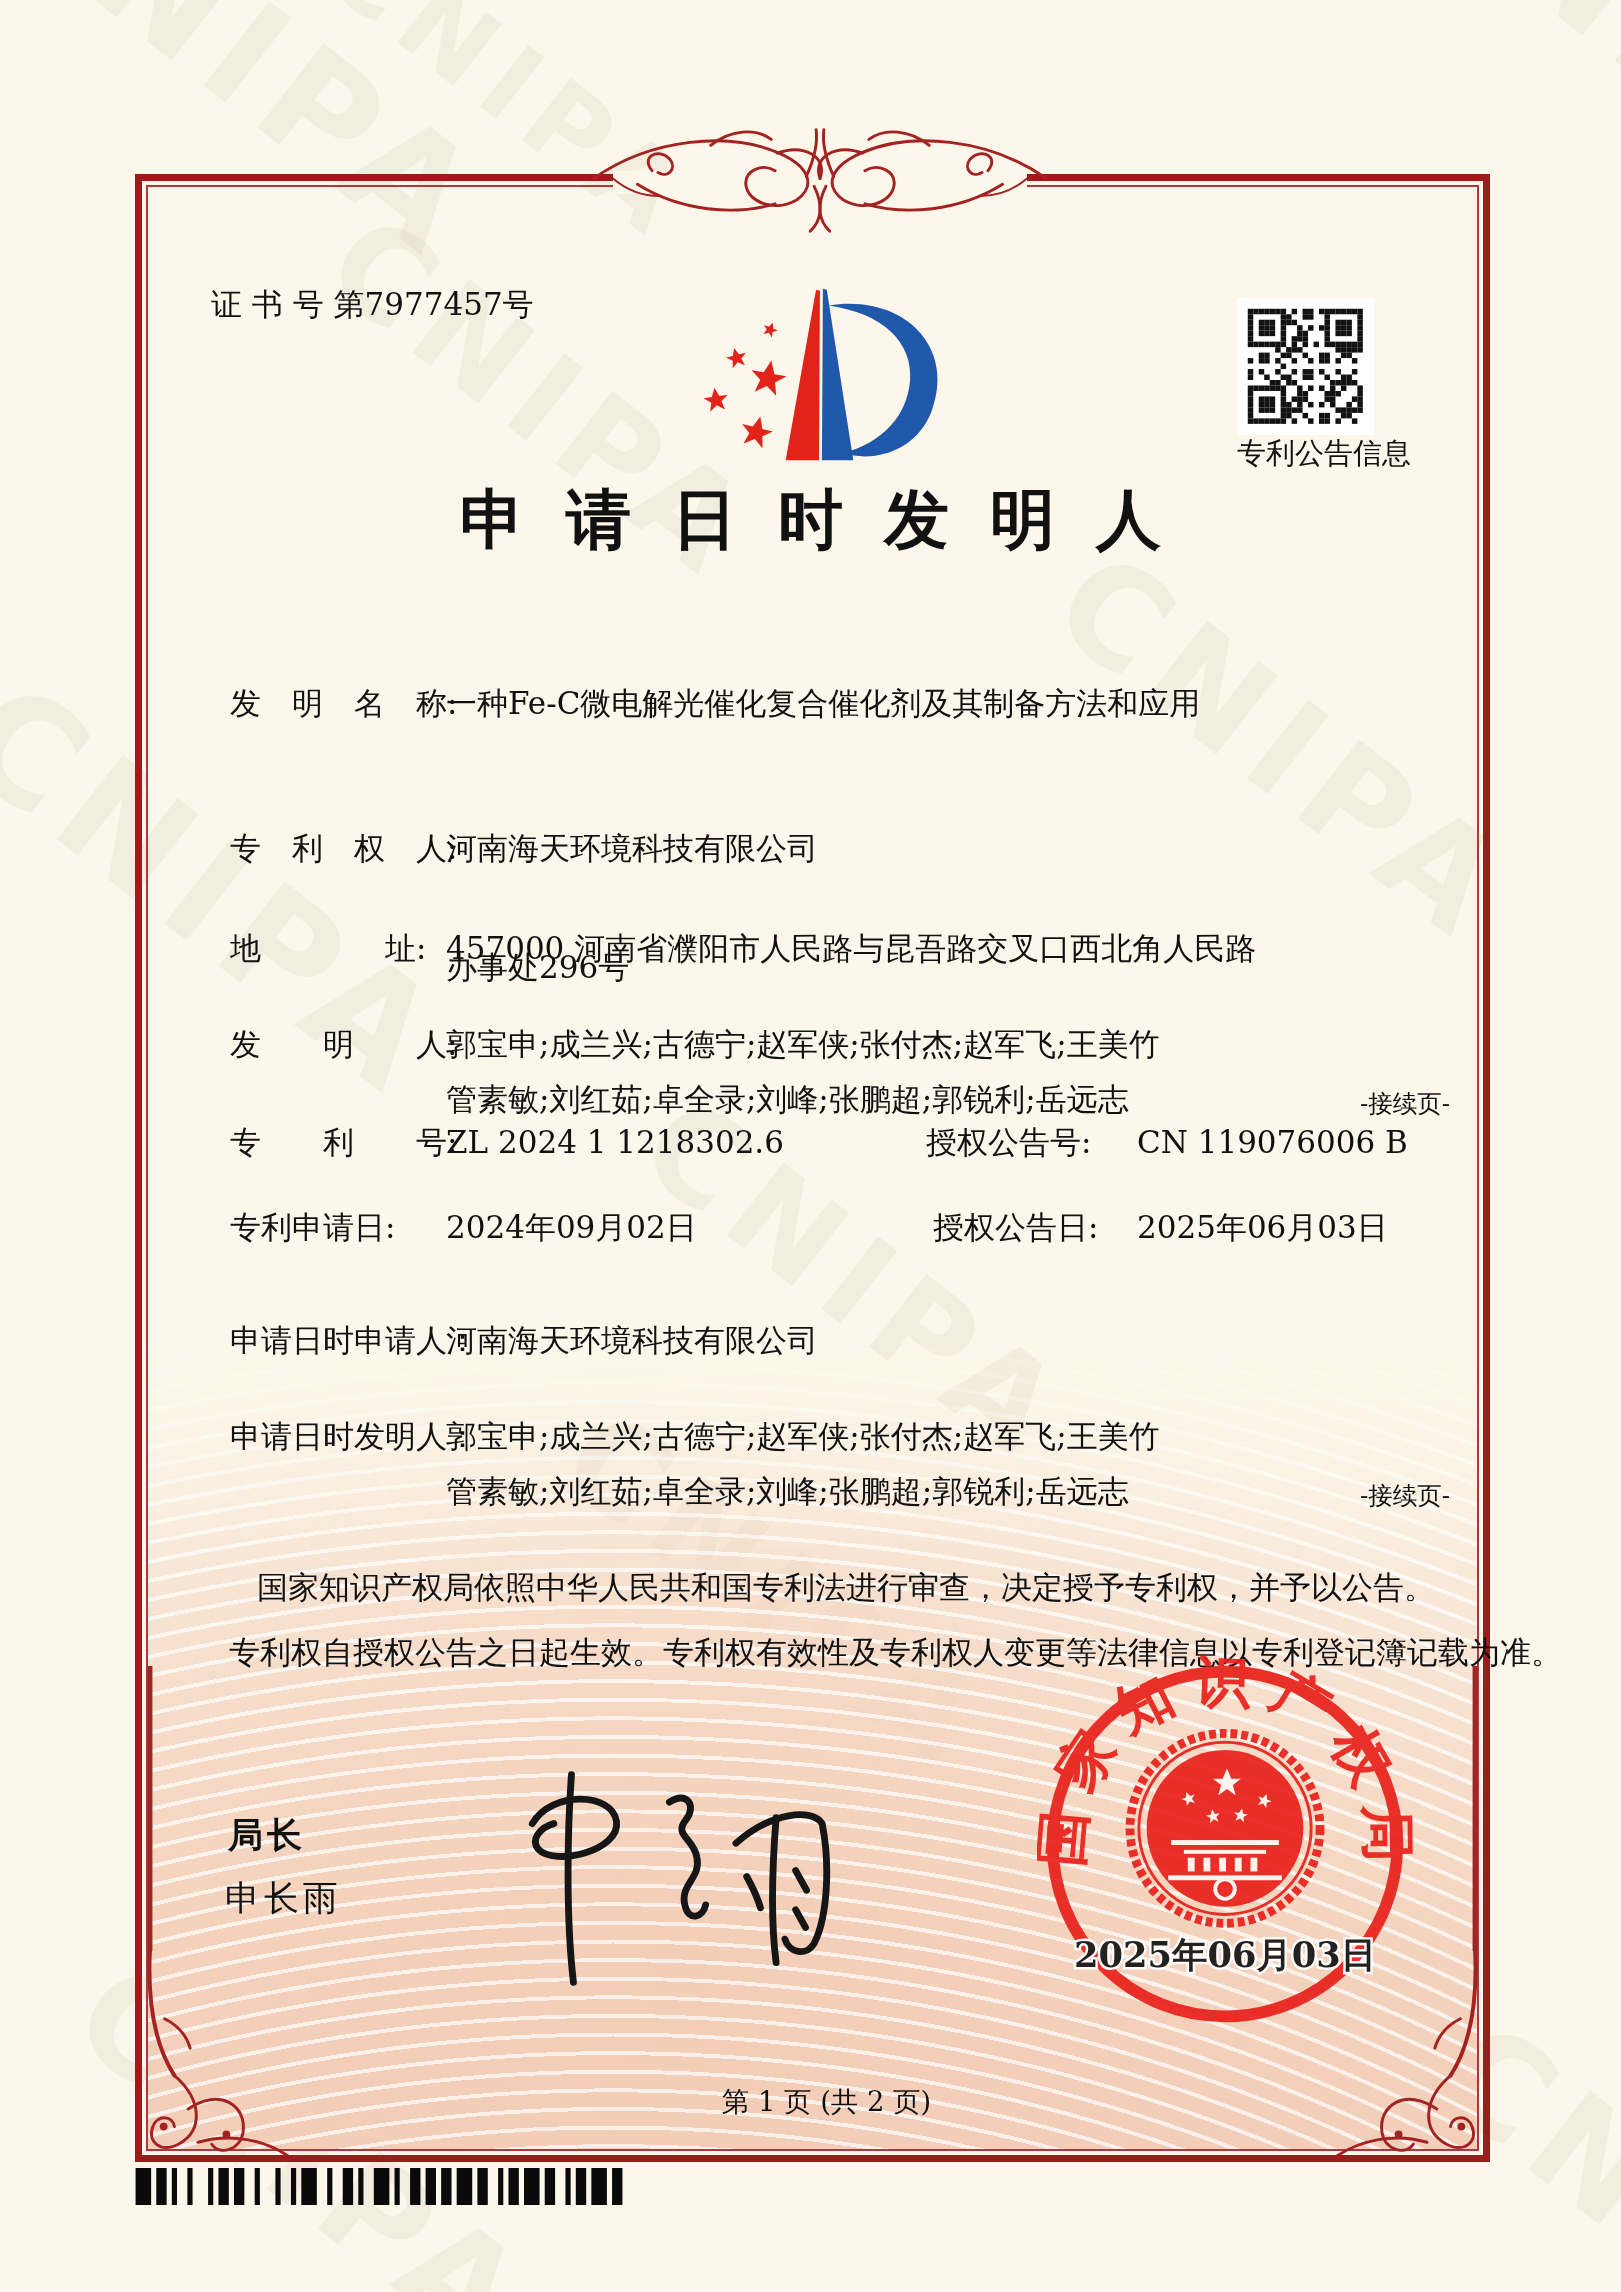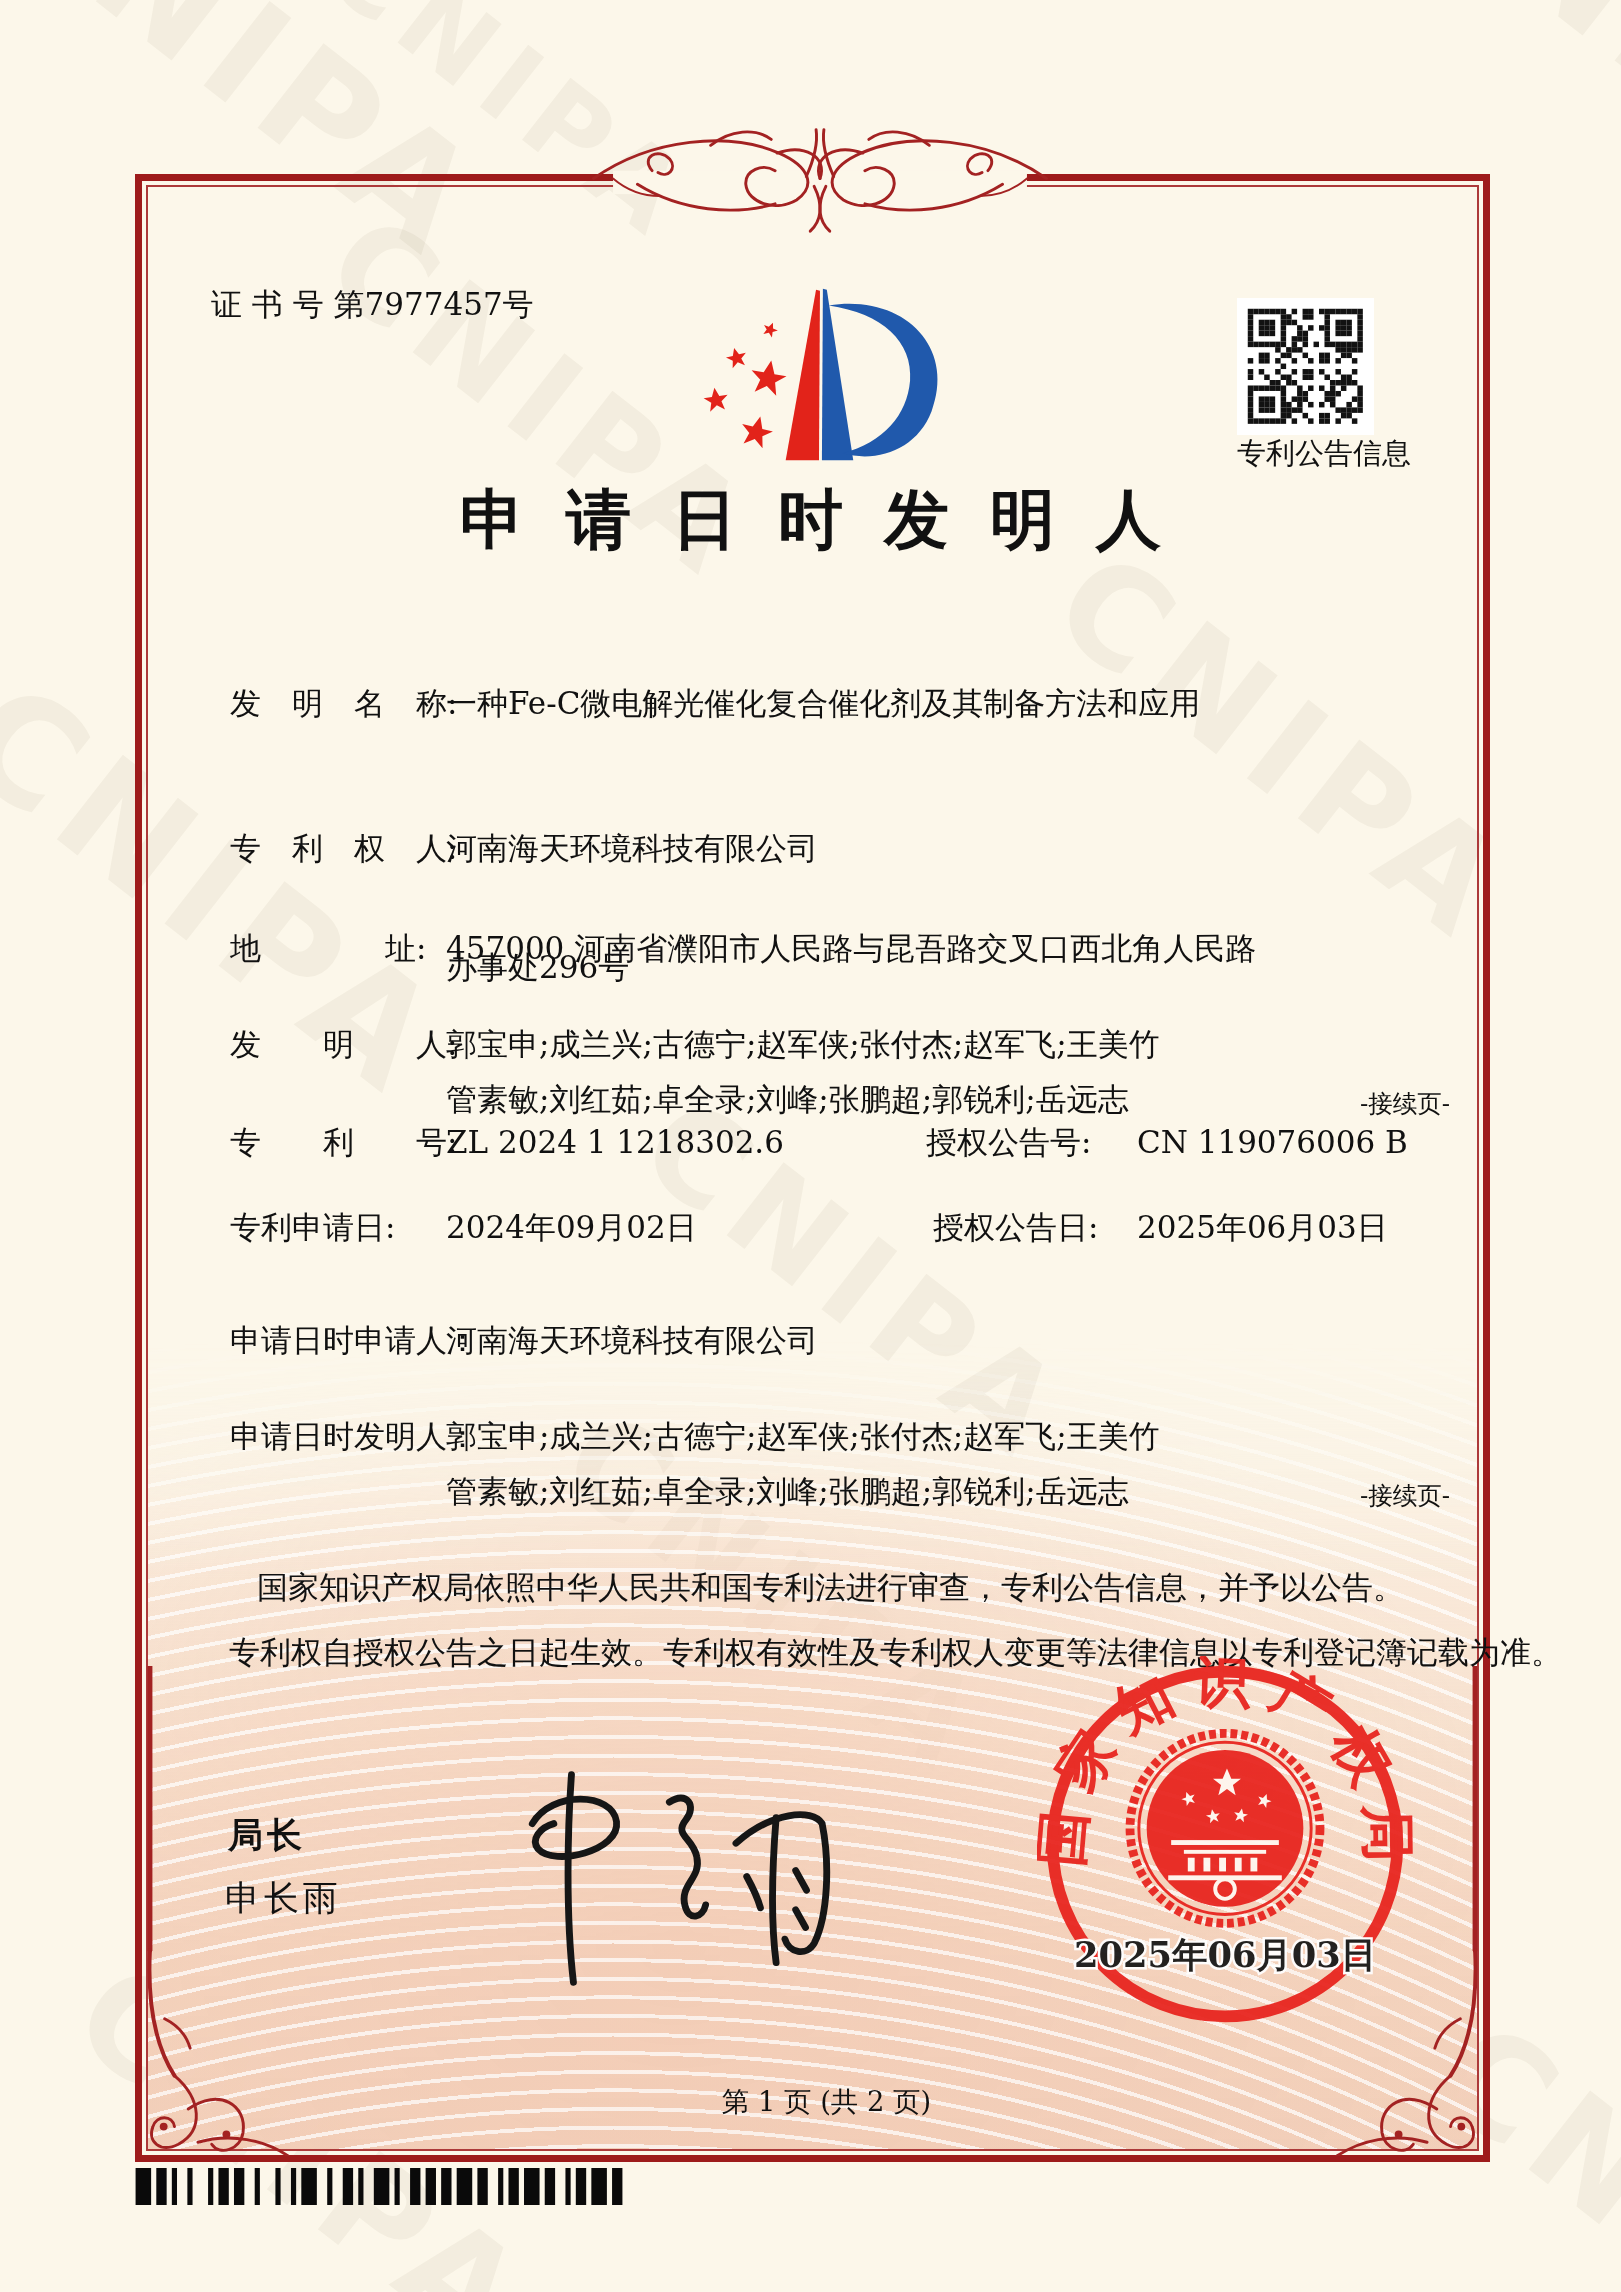--- a/index.html
+++ b/index.html
@@ -366,21 +366,21 @@
   <div class="abs row-value z3" style="left:1137px;top:1210px;">2025年06月03日</div>
 
   <div class="abs row-label z3" style="left:230px;top:1323px;">申请日时申请人：</div>
   <div class="abs row-value z3" style="left:446px;top:1323px;">河南海天环境科技有限公司</div>
 
   <div class="abs row-label z3" style="left:230px;top:1419px;">申请日时发明人：</div>
   <div class="abs row-value z3" style="left:446px;top:1419px;">郭宝申;成兰兴;古德宁;赵军侠;张付杰;赵军飞;王美竹</div>
   <div class="abs row-value z3" style="left:446px;top:1474px;">管素敏;刘红茹;卓全录;刘峰;张鹏超;郭锐利;岳远志</div>
   <div class="abs cont z3" style="left:1360px;top:1482px;">-接续页-</div>
 
-  <div class="abs stmt z3" style="left:257px;top:1570px;">国家知识产权局依照中华人民共和国专利法进行审查，专利公告信息，并予以公告。</div>
+  <div class="abs stmt z3" style="left:257px;top:1570px;">国家知识产权局依照中华人民共和国专利法进行审查，决定授予专利权，并予以公告。</div>
   <div class="abs stmt z3" style="left:229px;top:1635px;">专利权自授权公告之日起生效。专利权有效性及专利权人变更等法律信息以专利登记簿记载为准。</div>
 
   <div class="abs sig-label z3" style="left:228px;top:1815px;font-weight:bold;">局长</div>
   <div class="abs sig-label z3" style="left:225px;top:1878px;">申长雨</div>
 
   <svg class="abs z3" style="left:495px;top:1759px;" width="338" height="235" viewBox="0 0 345 240">
     <g stroke="#161616" stroke-width="7" fill="none" stroke-linecap="round" stroke-linejoin="round">
       <path d="M78,16 C74,70 72,160 80,228"></path>
       <path d="M38,66 C58,32 120,34 124,64 C128,94 60,110 44,92 C36,82 46,70 60,66"></path>
       <path d="M178,44 C196,32 206,48 195,62 C182,78 202,80 206,100 C211,122 188,128 194,150 C198,166 212,162 215,149"></path>

